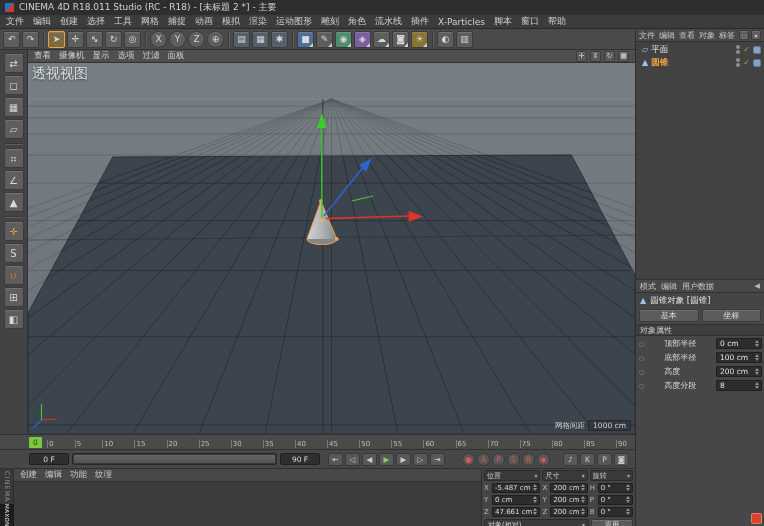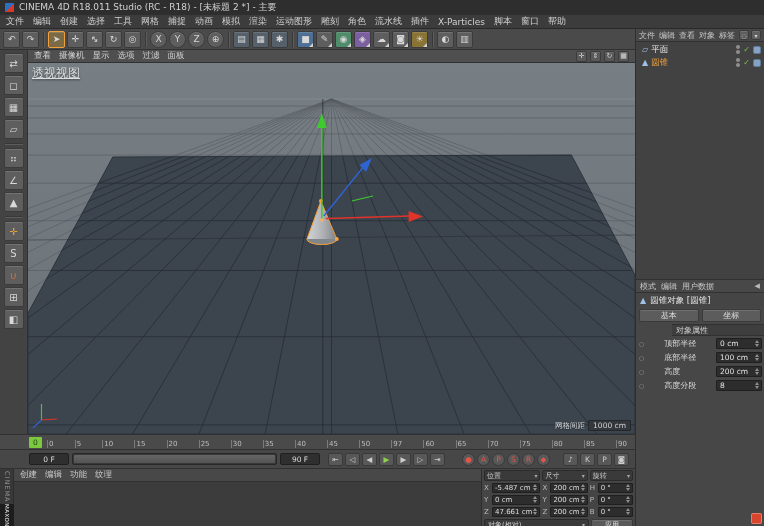--- a/index.html
+++ b/index.html
@@ -38,22 +38,22 @@
   .left-toolbar .tb-sep { width:18px; height:1px; margin:2px 0; box-shadow:0 1px 0 #5c5c5c; }
 
   
   .viewport-col { flex:1; display:flex; flex-direction:column; min-width:0; }
   .vp-menubar { height:13px; background:#4f4f4f; border-bottom:1px solid #313131; display:flex;
                 align-items:center; gap:8px; padding:0 6px; font-size:8.5px; color:#d0d0d0; }
   .vp-controls { margin-left:auto; display:flex; gap:3px; }
   .vp-controls .tb-icon { width:11px; height:11px; font-size:7px; background:#595959; }
   .viewport { flex:1; position:relative; overflow:hidden; background:#6f767b; }
   .viewport svg { position:absolute; inset:0; width:100%; height:100%; display:block; }
-  .view-label { position:absolute; top:2px; left:4px; font-size:12px; color:#dcdfe1;
-                text-shadow:0 1px 2px rgba(0,0,0,.5);text-decoration:underline; }
+  .view-label { position:absolute; top:2px; left:4px; font-size:14px; color:#dcdfe1;
+                text-shadow:0 1px 2px rgba(0,0,0,.5); }
   .grid-info { position:absolute; right:4px; bottom:3px; display:flex; align-items:center; gap:3px;
                font-size:7.5px; color:#d8dcdd; text-shadow:0 1px 2px rgba(0,0,0,.45); }
   .grid-value { background:#34383c; border:1px solid #24282b; padding:0 4px; height:11px;
                 line-height:9px; border-radius:1px; color:#cfd3d4; text-shadow:none;
                 display:flex; align-items:center; }
 
   
   .timeline { height:15px; background:#4a4a4a; border-top:1px solid #313131; display:flex;
               align-items:center; padding:1px 8px 0 29px; }
   .tl-marker { width:13px; height:11px; background:#7cc940; color:#1d3a0e; font-size:7.5px;
@@ -119,39 +119,39 @@
   .om-header { height:13px; background:#484848; border-bottom:1px solid #313131; display:flex;
                gap:4px; align-items:center; padding:0 3px; font-size:8px; }
   .om-header .menu-item { font-size:8px; }
   .om-icons { margin-left:auto; display:flex; gap:2px; }
   .om-icons .tb-icon { width:10px; height:10px; font-size:6px; }
   .om-tree { height:238px; background:#424242; border-bottom:1px solid #313131; padding-top:1px;
              font-size:8.5px; overflow:hidden; }
   .obj-row { height:13px; display:flex; align-items:center; gap:3px; padding:0 3px 0 6px; }
   .obj-icon { font-size:8px; flex:none; }
   .obj-name { color:#e8e8e8; white-space:nowrap; }
-  .obj-name.sel { color:#f0a03c; }
+  .obj-name.sel { color:#f0a03c;font-weight:bold; }
   .obj-spacer { flex:1; }
   .vis-dots { display:flex; flex-direction:column; gap:1px; flex:none; }
   .vis-dots i { width:4px; height:4px; border-radius:50%; background:#8f8f8f; display:block; }
   .obj-check { color:#7cc345; font-size:8px; flex:none; }
   .obj-tag { width:8px; height:8px; border-radius:2px; background:#87a3c4; border:1px solid #5e7a99; flex:none; }
 
   .am-header { height:13px; background:#484848; border-bottom:1px solid #313131; display:flex;
                gap:5px; align-items:center; padding:0 4px; font-size:8px; }
   .am-collapse { margin-left:auto; font-size:7px; color:#bbbbbb; }
   .am-title { height:15px; display:flex; align-items:center; gap:4px; padding:0 4px; font-size:8.5px;
               color:#e4e4e4; background:#454545; }
   .am-title-icon { color:#9fc1e8; font-size:8px; }
   .am-tabs { display:flex; gap:3px; padding:1px 3px 2px; }
   .am-tab { flex:1; height:13px; background:#5c5c5c; border:1px solid #3b3b3b; border-radius:2px;
             font-size:8px; display:flex; align-items:center; justify-content:center; color:#dedede;
             box-shadow:inset 0 1px 0 rgba(255,255,255,.12); }
   .am-section { height:12px; background:#3e3e3e; border-top:1px solid #313131; border-bottom:1px solid #313131;
-                font-size:8px; color:#d0d0d0; display:flex; align-items:center; padding:0 4px;margin-left:36px; }
+                font-size:8px; color:#d0d0d0; display:flex; align-items:center; padding:0 4px; }
   .prop-row { height:14px; display:flex; align-items:center; gap:2px; padding:0 2px 0 3px; font-size:8px; }
   .prop-dot { color:#9a9a9a; font-size:6px; flex:none; }
   .prop-label { flex:1; color:#d8d8d8; white-space:nowrap; overflow:hidden;margin-left:18px; }
   .prop-field { width:46px; height:11px; background:#2d2d2d; border:1px solid #1f1f1f; border-radius:1px;
                 display:flex; align-items:center; padding:0 1px 0 3px; color:#e2e2e2; font-size:7.5px; flex:none; }
   .prop-field.dropdown { background:#3a3a3a; }
   .am-fill { flex:1; position:relative; background:#474747; }
   .corner-icon { position:absolute; right:2px; bottom:2px; width:11px; height:11px; border-radius:2px;
                  background:#d9452c; box-shadow:inset 0 0 0 1px rgba(255,255,255,.3); }
   .rot45 { display:inline-block; transform:rotate(45deg); }
@@ -482,21 +482,21 @@
             <span class="tick">5</span>
             <span class="tick">10</span>
             <span class="tick">15</span>
             <span class="tick">20</span>
             <span class="tick">25</span>
             <span class="tick">30</span>
             <span class="tick">35</span>
             <span class="tick">40</span>
             <span class="tick">45</span>
             <span class="tick">50</span>
-            <span class="tick">97</span>
+            <span class="tick">55</span>
             <span class="tick">60</span>
             <span class="tick">65</span>
             <span class="tick">70</span>
             <span class="tick">75</span>
             <span class="tick">80</span>
             <span class="tick">85</span>
             <span class="tick">90</span>
           </span>
       </div>
 

